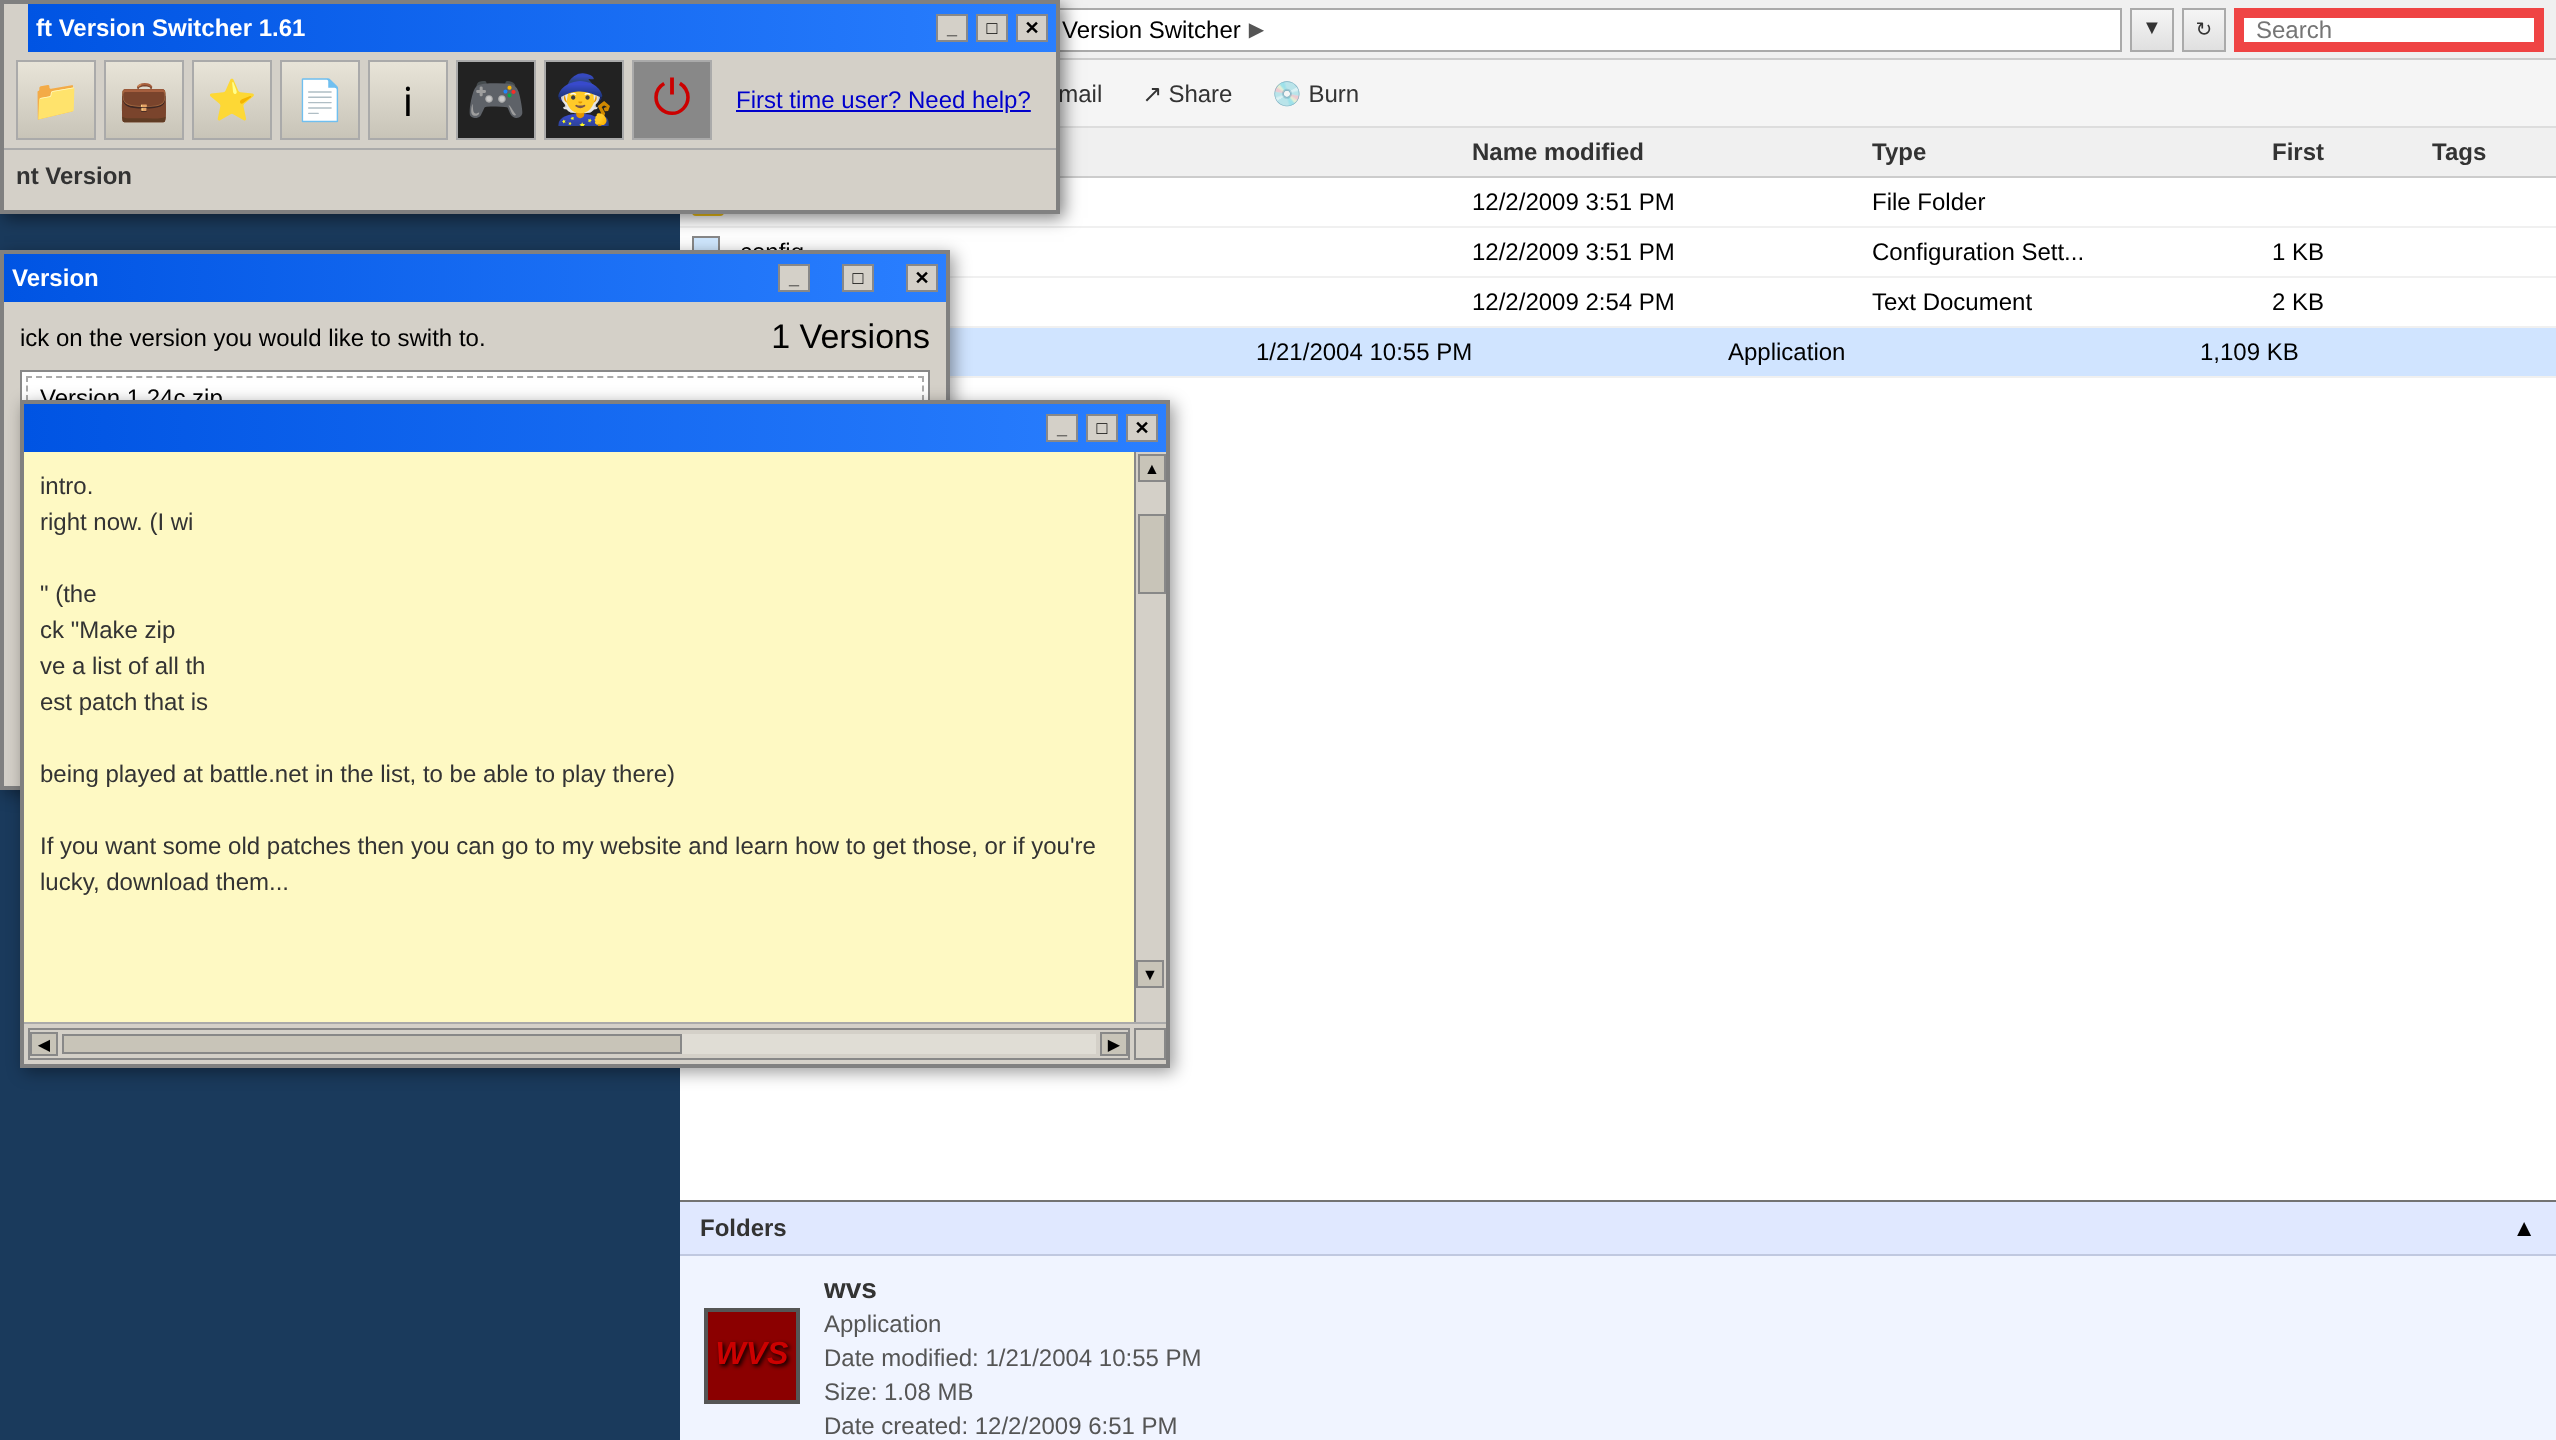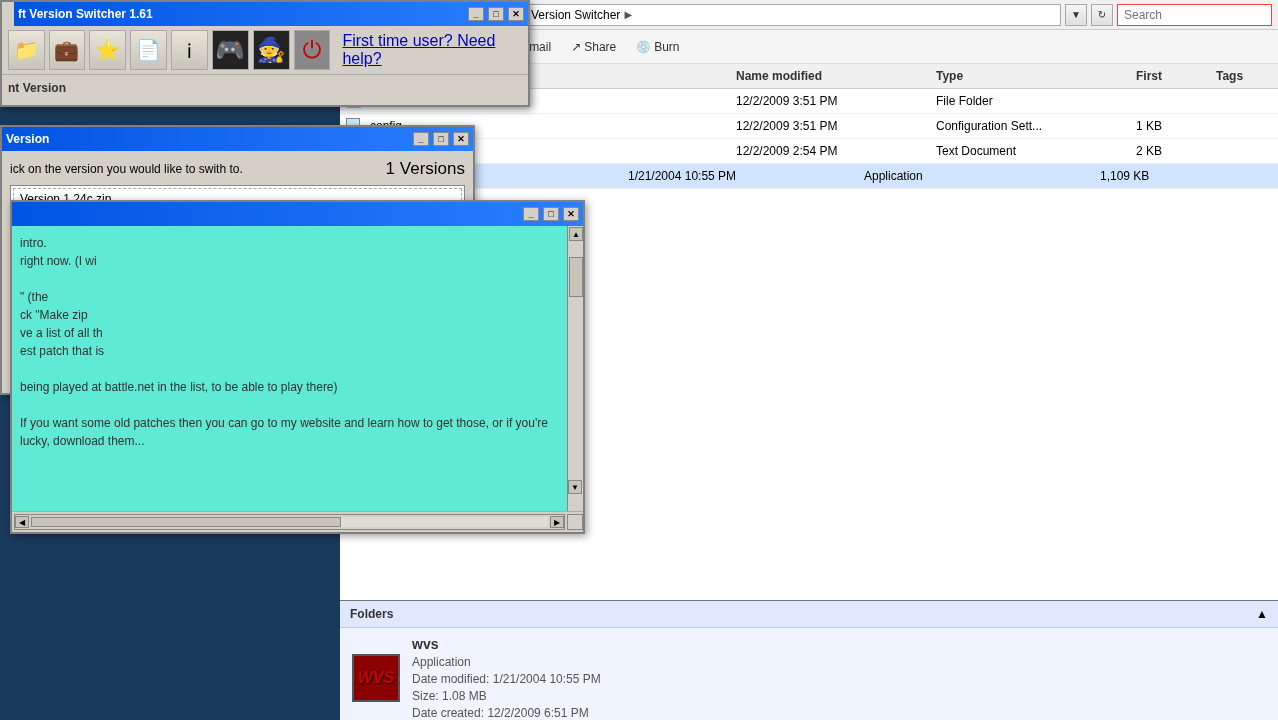--- a/index.html
+++ b/index.html
@@ -61,21 +61,21 @@
       align-items: center;
       justify-content: center;
       cursor: pointer;
       font-size: 10px;
       color: #333;
     }
 
     .search-box {
       width: 155px;
       height: 22px;
-      border: 1px solid #ef4444;
+      border: 5px solid #ef4444;
       padding: 2px 6px;
       font-size: 12px;
       color: #999;
       background: #fff;
     }
 
     .explorer-toolbar {
       display: flex;
       align-items: center;
       background: #f5f5f5;
@@ -323,21 +323,21 @@
       align-items: center;
       justify-content: center;
       cursor: pointer;
       font-size: 20px;
     }
 
     .help-link {
       color: #0000cc;
       text-decoration: underline;
       cursor: pointer;
-      font-size: 16px;
+      font-size: 12px;
       margin-left: 8px;
     }
 
     .wvs-body {
       background: #d4d0c8;
       padding: 6px;
     }
 
     .wvs-section-title {
       font-size: 12px;
@@ -357,21 +357,21 @@
       box-shadow: 2px 2px 8px rgba(0,0,0,0.4);
       z-index: 10;
     }
 
     .dialog-titlebar {
       height: 24px;
       background: linear-gradient(to right, #0054e3, #2a7fff);
       display: flex;
       align-items: center;
       padding: 0 4px;
-      gap: 4px;
+      gap: 16px;
     }
 
     .dialog-title {
       flex: 1;
       color: #fff;
       font-size: 12px;
       font-weight: bold;
     }
 
     .dialog-body {
@@ -445,21 +445,21 @@
 
     .intro-title {
       flex: 1;
       color: #fff;
       font-size: 12px;
       font-weight: bold;
     }
 
     .intro-body {
       padding: 0;
-      background: #5eead4;
+      background: #fef9c3;
       height: 285px;
       overflow: hidden;
       position: relative;
     }
 
     .intro-text {
       padding: 8px;
       font-size: 12px;
       line-height: 1.5;
       color: #333;

